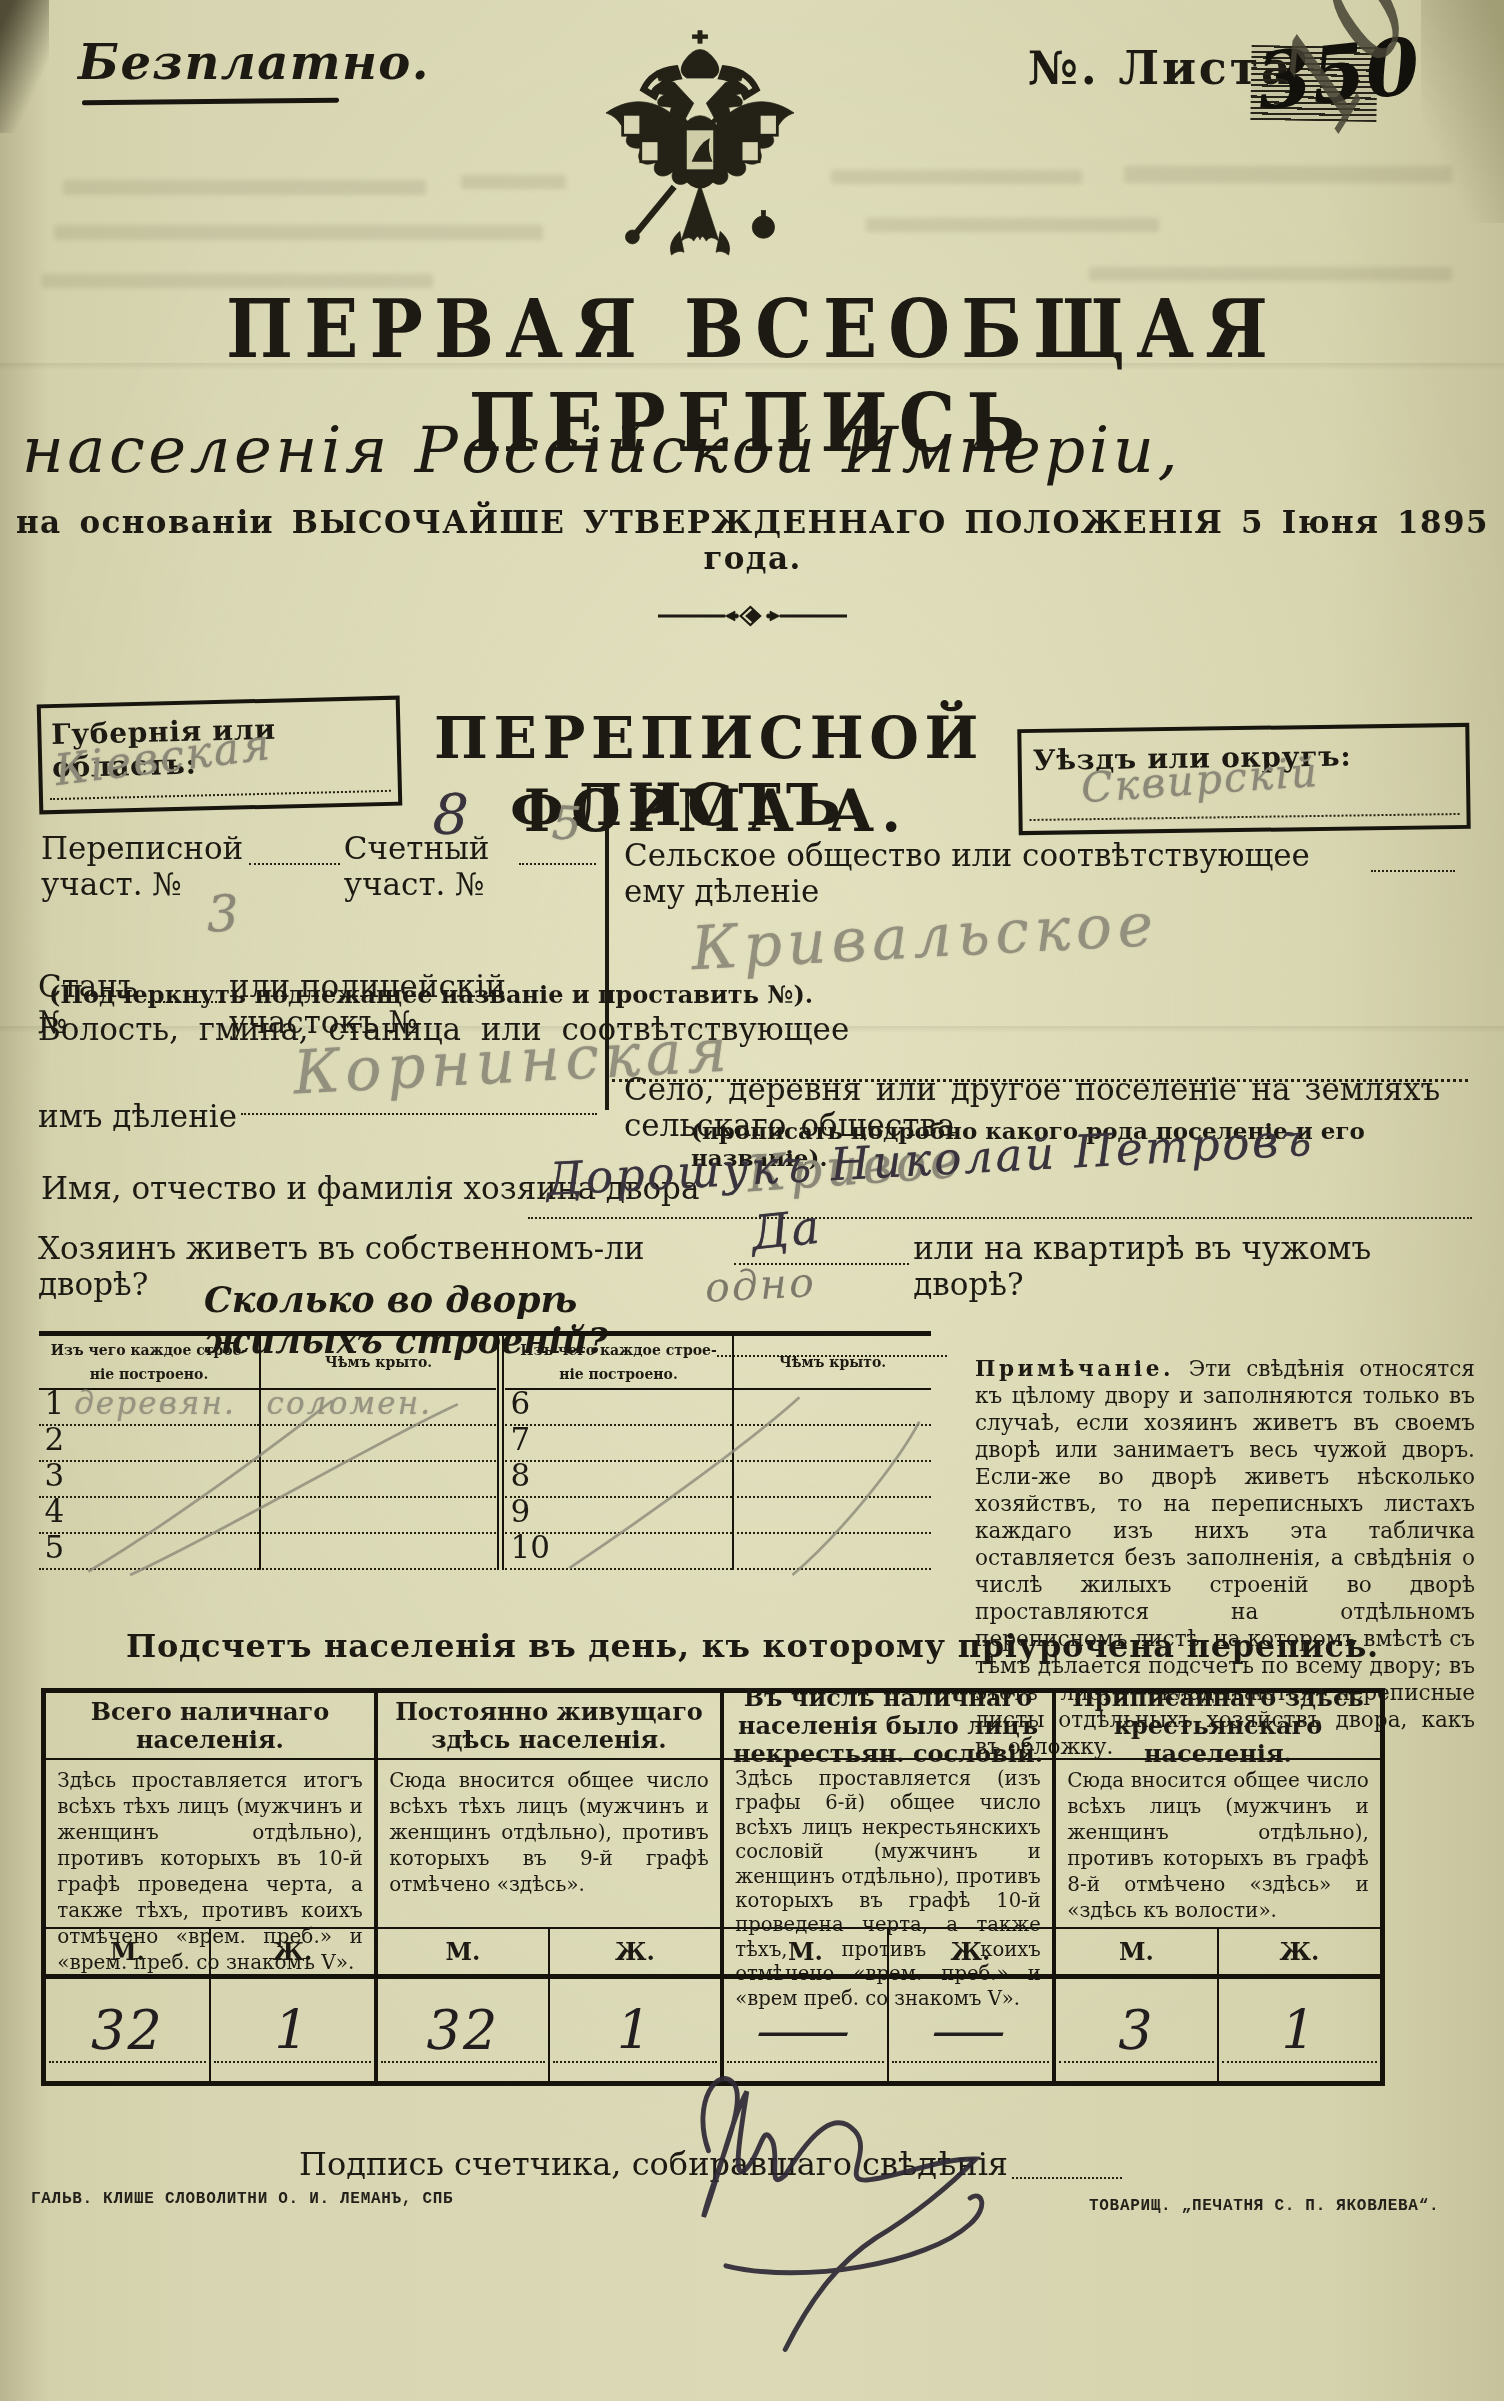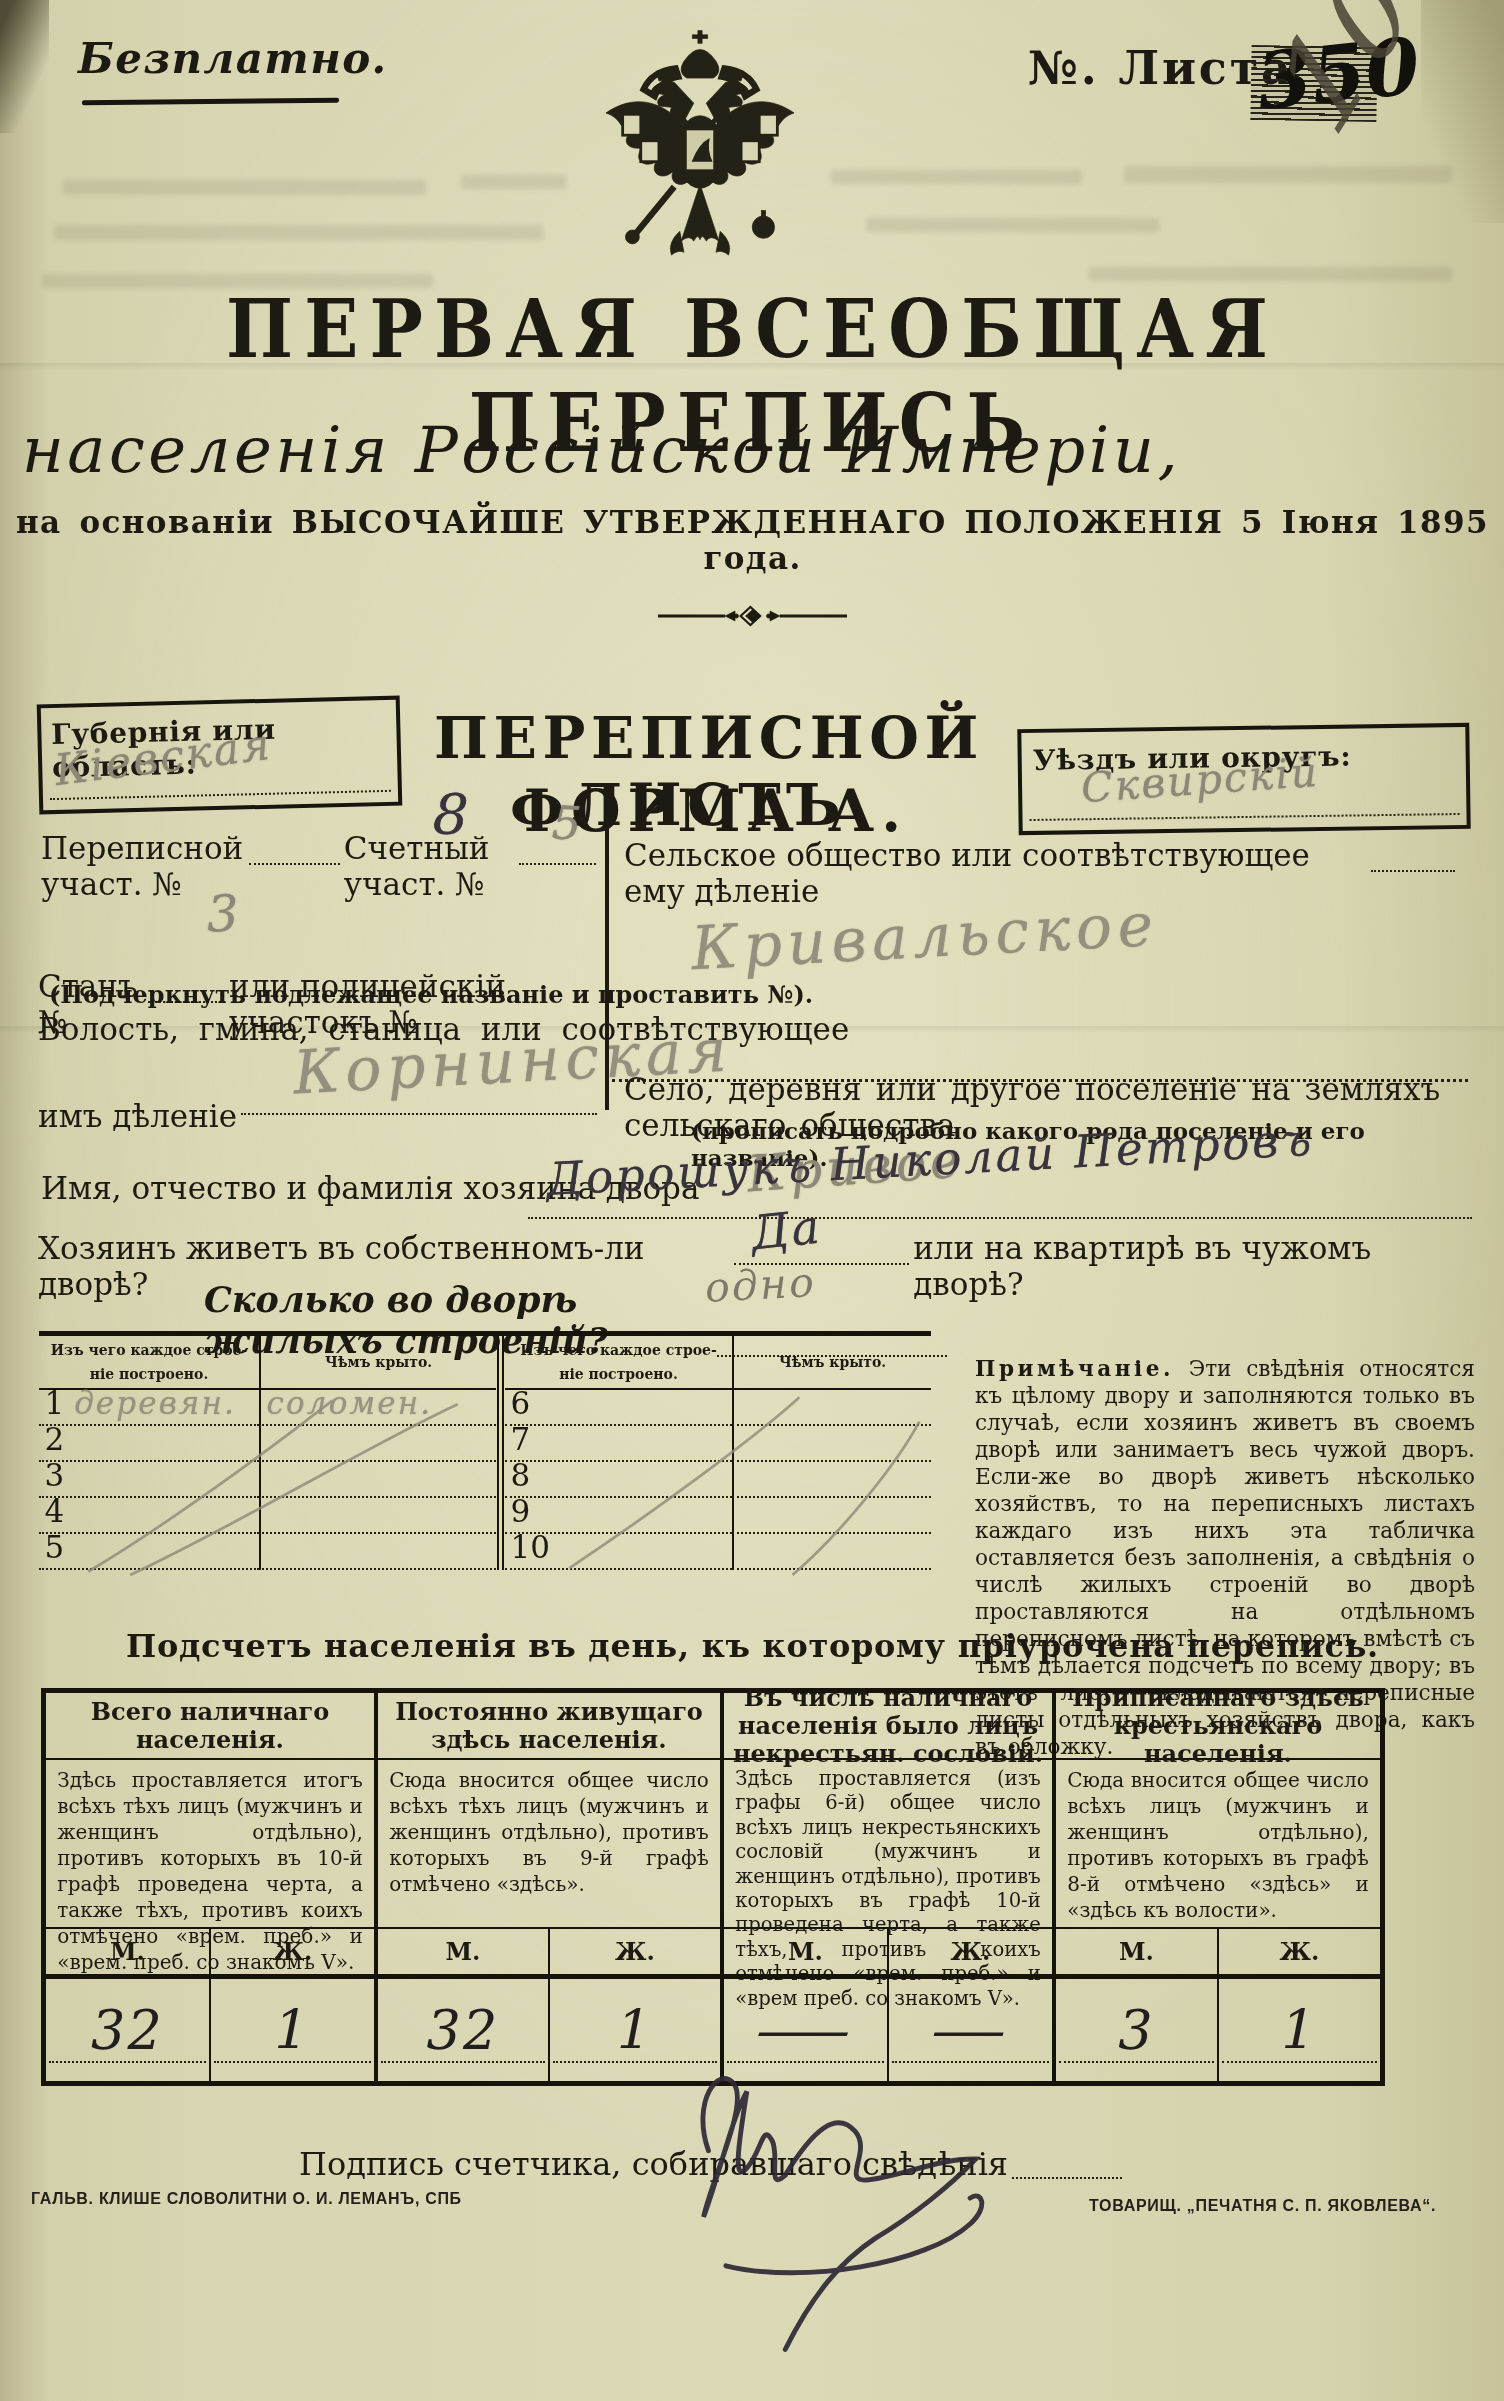--- a/index.html
+++ b/index.html
@@ -18,21 +18,21 @@
   .crease{left:0;width:1505px;height:7px;background:linear-gradient(rgba(70,65,40,.10),rgba(0,0,0,0));}
   .ghost{background:rgba(80,74,46,.12);filter:blur(2.1px);border-radius:2.8px;}
   
   .print{color:#1c1a12;}
   .dots{flex:1;border-bottom:2.8px dotted #23200f;margin:0 4.2px 4.2px 4.2px;position:relative;}
   .hand{font-style:italic;letter-spacing:2.1px;white-space:nowrap;}
   .pencil{color:#8b8878;text-shadow:0 0 1.4px rgba(139,136,120,.8);}
   .ink{color:#39333d;text-shadow:0 0 0.7px rgba(57,51,61,.7);}
   .ink-dark{color:#221e20;}
   
-  .free{left:78px;top:34px;font-size:42px;font-weight:bold;font-style:italic;letter-spacing:1.4px;}
+  .free{left:78px;top:34px;font-size:48px;font-weight:bold;font-style:italic;letter-spacing:1.4px;}
   .free-underline{left:82px;top:99px;width:257px;height:4.9px;background:#181510;border-radius:2.1px;transform:rotate(-.6deg);}
   .sheetno{left:1028px;top:41px;font-size:46px;font-weight:bold;letter-spacing:2.8px;}
   .stamp{left:1251px;top:46px;width:126px;height:75px;transform:rotate(1deg);
     background:repeating-linear-gradient(0deg,#262319 0 2.1px,rgba(38,35,25,.08) 2.1px 5.6px);}
   .stamp-num{left:1257px;top:28px;font-size:78px;font-weight:bold;font-style:italic;color:#13110b;transform:rotate(-6deg);letter-spacing:0;}
   .hand105{left:1253px;top:63px;font-size:119px;color:#474335;font-style:italic;transform:rotate(-58deg) skewX(-12deg);transform-origin:left top;letter-spacing:5.6px;opacity:.85;}
   
   .t1{left:0;top:292px;width:1505px;text-align:center;font-size:71px;font-weight:bold;letter-spacing:11.2px;transform:scaleY(1.12);}
   .t2{left:0;top:413px;width:1203px;text-align:center;font-size:64px;letter-spacing:3.5px;font-style:italic;}
   .t3{left:0;top:504px;width:1505px;text-align:center;font-size:31px;font-weight:bold;letter-spacing:1.4px;word-spacing:5.6px;}
@@ -99,21 +99,21 @@
   .csex div{flex:1;display:flex;align-items:center;justify-content:center;font-size:24px;font-weight:bold;}
   .csex div + div{border-left:2.1px solid #15130c;}
   .cvals{height:102px;display:flex;position:relative;}
   .cvals .cv{flex:1;position:relative;display:flex;align-items:center;justify-content:center;}
   .cvals .cv + .cv{border-left:2.1px solid #15130c;}
   .cv-dot{position:absolute;left:2.8px;right:2.8px;bottom:18px;border-bottom:2.8px dotted #23200f;}
   .cv .hand{font-size:54px;z-index:2;}
   
   .sig-row{left:299px;top:2145px;display:flex;align-items:flex-end;width:827px;font-size:32px;}
   .sig-svg{left:642px;top:2053px;width:405px;height:300px;}
-  .credit{font-family:Liberation Sans, sans-serif;font-size:16px;font-weight:bold;letter-spacing:0.7px;color:#24211a;}
+  .credit{font-family:Liberation Mono, monospace;font-size:16px;font-weight:bold;letter-spacing:0.7px;color:#24211a;}
   .credL{left:31px;top:2190px;}
   .credR{left:1089px;top:2197px;}
   .eagle{left:592px;top:25px;width:216px;height:265px;}
 </style>
 </head>
 <body>
 
 <div class="abs corner-tl"></div>
 <div class="abs corner-tr"></div>
 <div class="abs crease" style="top:363px"></div>

